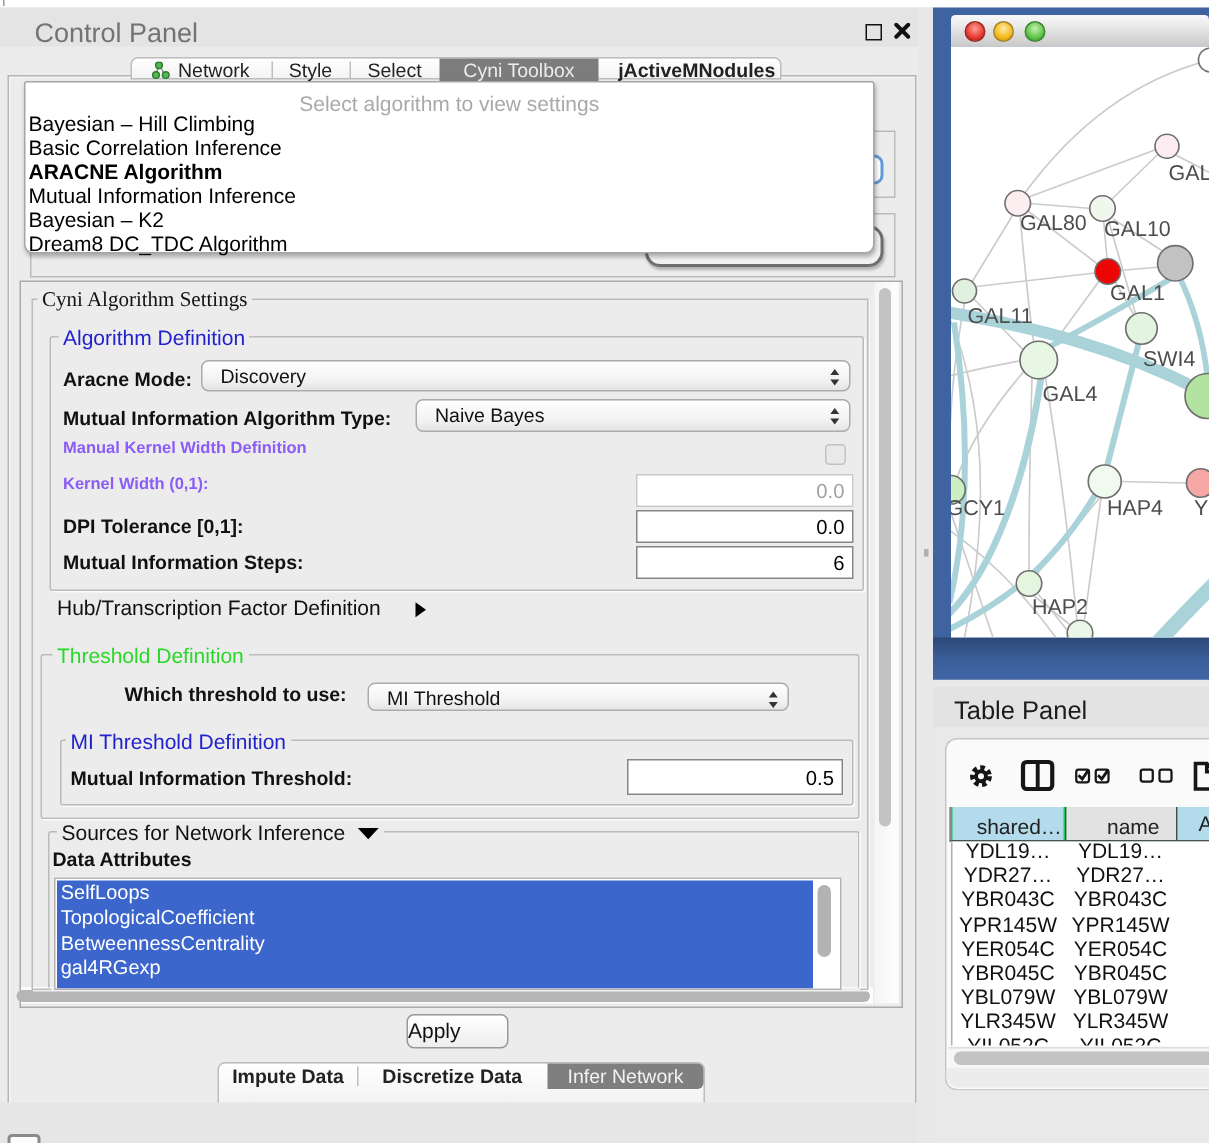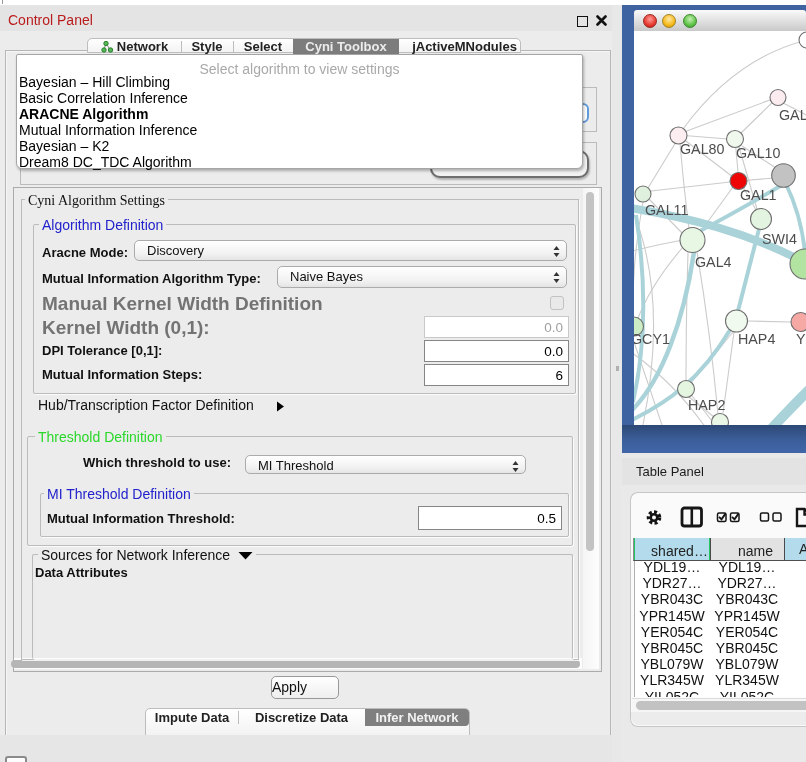--- a/index.html
+++ b/index.html
@@ -2,39 +2,39 @@
 <html><head>
 <meta charset="utf-8">
 <style>
   html,body{margin:0;padding:0;}
   body{width:806px;height:762px;position:relative;overflow:hidden;
        font-family:"Liberation Sans",sans-serif;background:#e9e9e9;}
   .abs{position:absolute;}
   .grp{position:absolute;border:1px solid #bbb;border-radius:2px;box-shadow:1px 1px 0 rgba(255,255,255,.8);}
   .gtitle{position:absolute;top:-7px;background:#ececec;padding:0 3px;font-size:14px;line-height:15px;}
   .lbl{position:absolute;font-size:13px;font-weight:bold;color:#111;white-space:nowrap;}
-  .dlbl{position:absolute;font-size:19px;font-weight:bold;color:#737373;white-space:nowrap;}
+  .dlbl{position:absolute;font-size:11px;font-weight:bold;color:#8b5cf6;white-space:nowrap;}
   .combo{position:absolute;background:linear-gradient(#ffffff,#f1f1f1 70%,#e4e4e4);
          border:1px solid #ababab;border-radius:5px;font-size:13px;color:#111;}
   .combo .tx{position:absolute;left:12px;top:2px;}
   .combo .ar{position:absolute;right:4px;top:1px;}
   .field{position:absolute;background:#fff;border:1px solid #868686;font-size:13.5px;color:#000;text-align:right;}
   .field .tx{position:absolute;right:5px;top:3px;}
-  .tabseg{position:absolute;top:0;height:15px;font-size:13px;color:#222;text-align:center;line-height:15px;font-weight:bold;}
+  .tabseg{position:absolute;top:0;height:15px;font-size:13px;color:#222;text-align:center;line-height:15px;}
   .sep{position:absolute;top:2px;width:1px;height:11px;background:#bdbdbd;}
 </style>
 </head>
 <body>
 
 <div class="abs" style="left:0;top:0;width:806px;height:5px;background:#fff;"></div>
 <div class="abs" style="left:2px;top:0;width:1px;height:4px;background:#999;"></div>
 
 <div class="abs" style="left:0;top:31px;width:612px;height:2px;background:#ececec;"></div>
 <div class="abs" style="left:0;top:5px;width:618px;height:26px;background:#e4e4e4;">
-  <div class="abs" style="left:8px;top:7px;font-size:14px;color:#b91c1c;">Control Panel</div>
+  <div class="abs" style="left:23px;top:7px;font-size:18px;color:#737373;">Control Panel</div>
   <div class="abs" style="left:577px;top:11px;width:9px;height:9px;border:1.7px solid #111;"></div>
   <svg class="abs" style="left:596px;top:10px;" width="11" height="11" viewBox="0 0 11 11">
     <path d="M1.5 1.5 L9.5 9.5 M9.5 1.5 L1.5 9.5" stroke="#111" stroke-width="2.6" stroke-linecap="round"></path>
   </svg>
 </div>
 
 <div class="abs" style="left:612px;top:5px;width:10px;height:757px;background:#e8e8e8;"></div>
 <div class="abs" style="left:616px;top:366px;width:3px;height:5px;background:#b0b0b0;"></div>
 
 <div class="abs" id="panel" style="left:0;top:33px;width:612px;height:702px;background:#ececec;">
@@ -133,20 +133,26 @@
     </div>
 
   <div class="grp" style="left:32px;top:521px;width:539px;height:104px;border-bottom:none;">
     <div class="gtitle" style="left:5px;color:#111;">Sources for Network Inference
       <svg width="15" height="9" viewBox="0 0 15 9" style="margin-left:4px;">
           <path d="M0.5 1 L14.5 1 L7.5 8.5 Z" fill="#000"></path>
         </svg>
     </div>
   </div>
   <div class="lbl" style="left:35px;top:532px;">Data Attributes</div>
+  <div class="abs" style="left:36px;top:552px;width:523px;height:73px;border:1px solid #b3b3b3;background:#fff;overflow:hidden;">
+    <div class="abs" style="left:1px;top:1px;width:504px;height:72px;background:#3c66cc;color:#fff;font-size:13.3px;line-height:16.8px;padding-left:2.5px;box-sizing:border-box;">
+      SelfLoops<br>TopologicalCoefficient<br>BetweennessCentrality<br>gal4RGexp
+    </div>
+    <div class="abs" style="left:508px;top:4px;width:9px;height:48px;background:#b3b3b3;border-radius:4.5px;"></div>
+  </div>
 
   <div class="abs" style="left:271px;top:643px;width:66px;height:21px;background:linear-gradient(#ffffff,#eeeeee);border:1px solid #999;border-radius:5px;font-size:14px;text-align:left;line-height:21px;color:#111;">Apply</div>
 
   <div class="abs" style="left:145px;top:675px;width:325px;height:33px;background:linear-gradient(#ffffff,#f0f0f0);border:1px solid #bdbdbd;border-radius:5px;box-sizing:border-box;">
     <div class="tabseg" style="left:0;width:92px;height:17px;line-height:17px;font-weight:bold;">Impute Data</div>
     <div class="sep" style="left:92px;height:13px;"></div>
     <div class="tabseg" style="left:92px;width:127px;height:17px;line-height:17px;font-weight:bold;">Discretize Data</div>
     <div class="tabseg" style="left:219px;width:104px;height:17px;line-height:17px;background:#7f7f7f;color:#f2f2f2;border-radius:0 4px 4px 0;">Infer Network</div>
   </div>
 </div>
@@ -240,21 +246,21 @@
       <text x="695" y="267">GAL4</text>
       <text x="631" y="343.5">GCY1</text>
       <text x="738" y="343.5">HAP4</text>
       <text x="796" y="343.5">Y</text>
       <text x="688" y="409.5">HAP2</text>
     </g>
   </svg>
 </div>
 
 <div class="abs" style="left:622px;top:458px;width:184px;height:27px;background:#e3e3e3;">
-  <div class="abs" style="left:14px;top:6px;font-size:13px;color:#1b1b1b;">Table Panel</div>
+  <div class="abs" style="left:14px;top:6px;font-size:17px;color:#1b1b1b;">Table Panel</div>
 </div>
 <div class="abs" style="left:622px;top:485px;width:184px;height:277px;background:#e9e9e9;"></div>
 <div class="abs" style="left:630px;top:492px;width:184px;height:233px;background:#fafafa;border:1px solid #c6c6c6;border-radius:8px 0 0 8px;border-right:none;"></div>
 
   <svg class="abs" style="left:646px;top:506px;" width="160" height="24" viewBox="0 0 160 24">
     <g>
       <circle cx="8" cy="11.5" r="5.6" fill="none" stroke="#141414" stroke-width="3.4" stroke-dasharray="2.9 2.25"></circle>
       <circle cx="8" cy="11.5" r="4.6" fill="#141414"></circle>
       <circle cx="8" cy="11.5" r="2" fill="#fafafa"></circle>
     </g>

